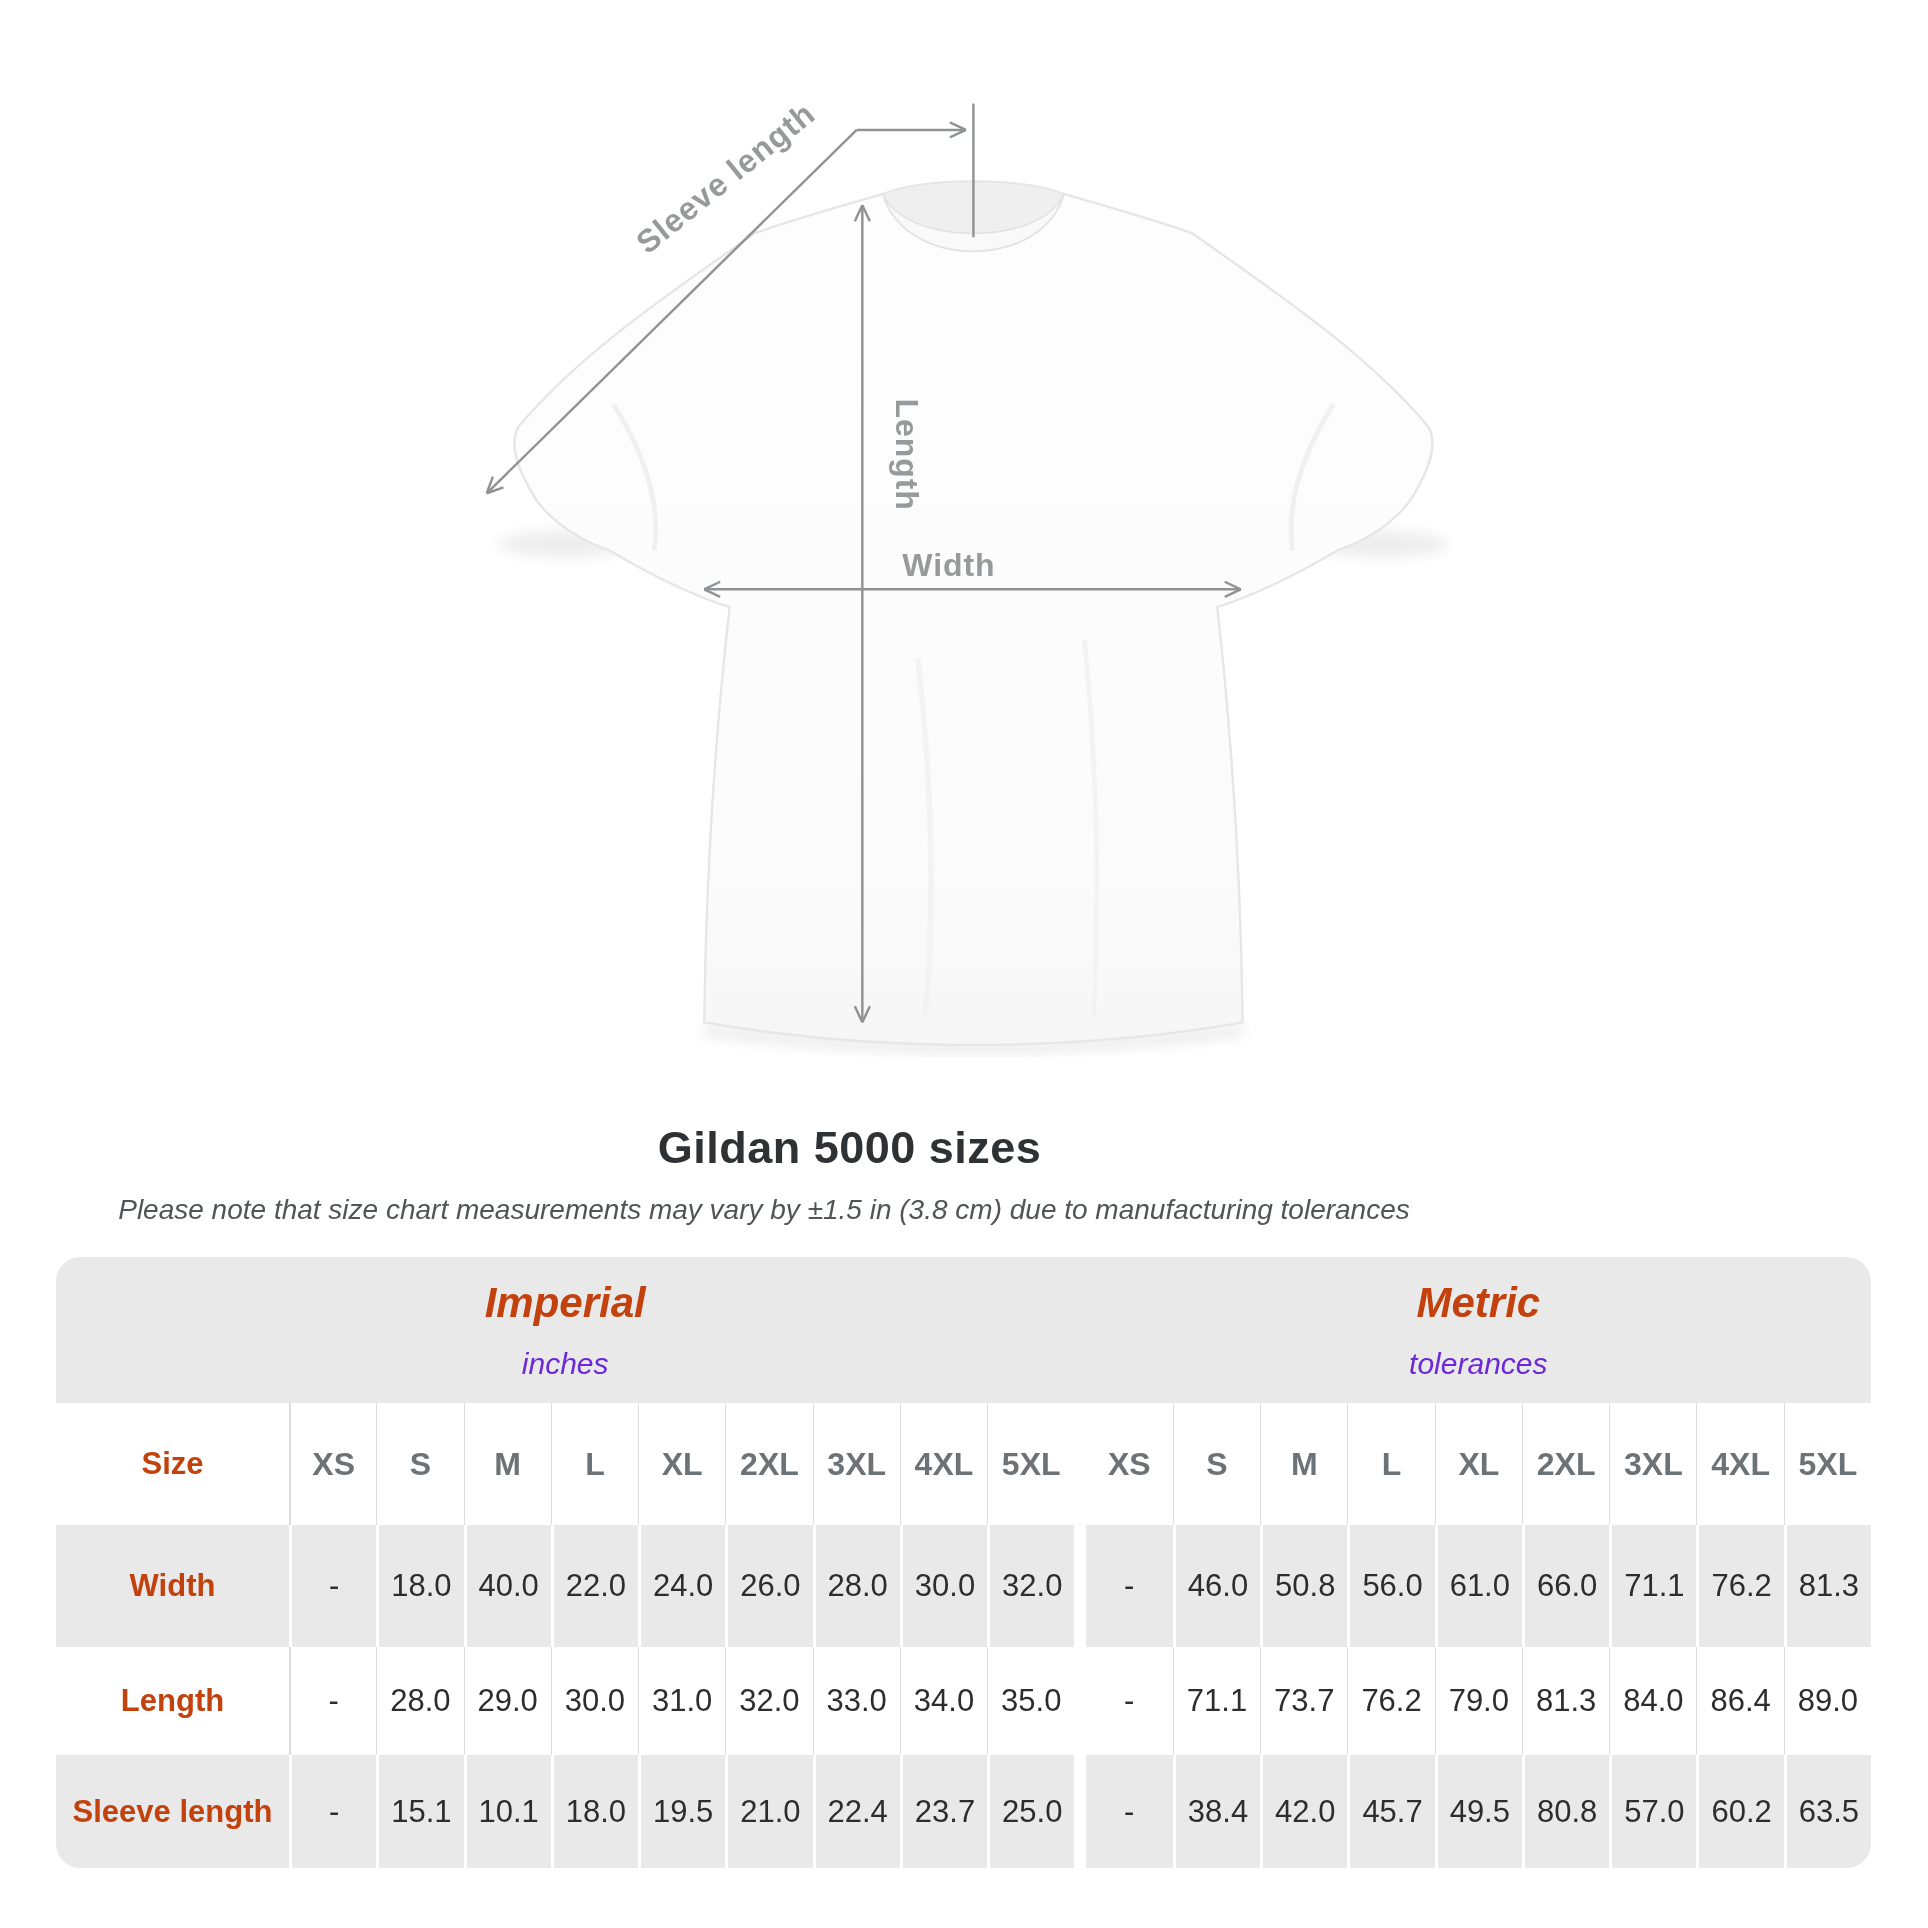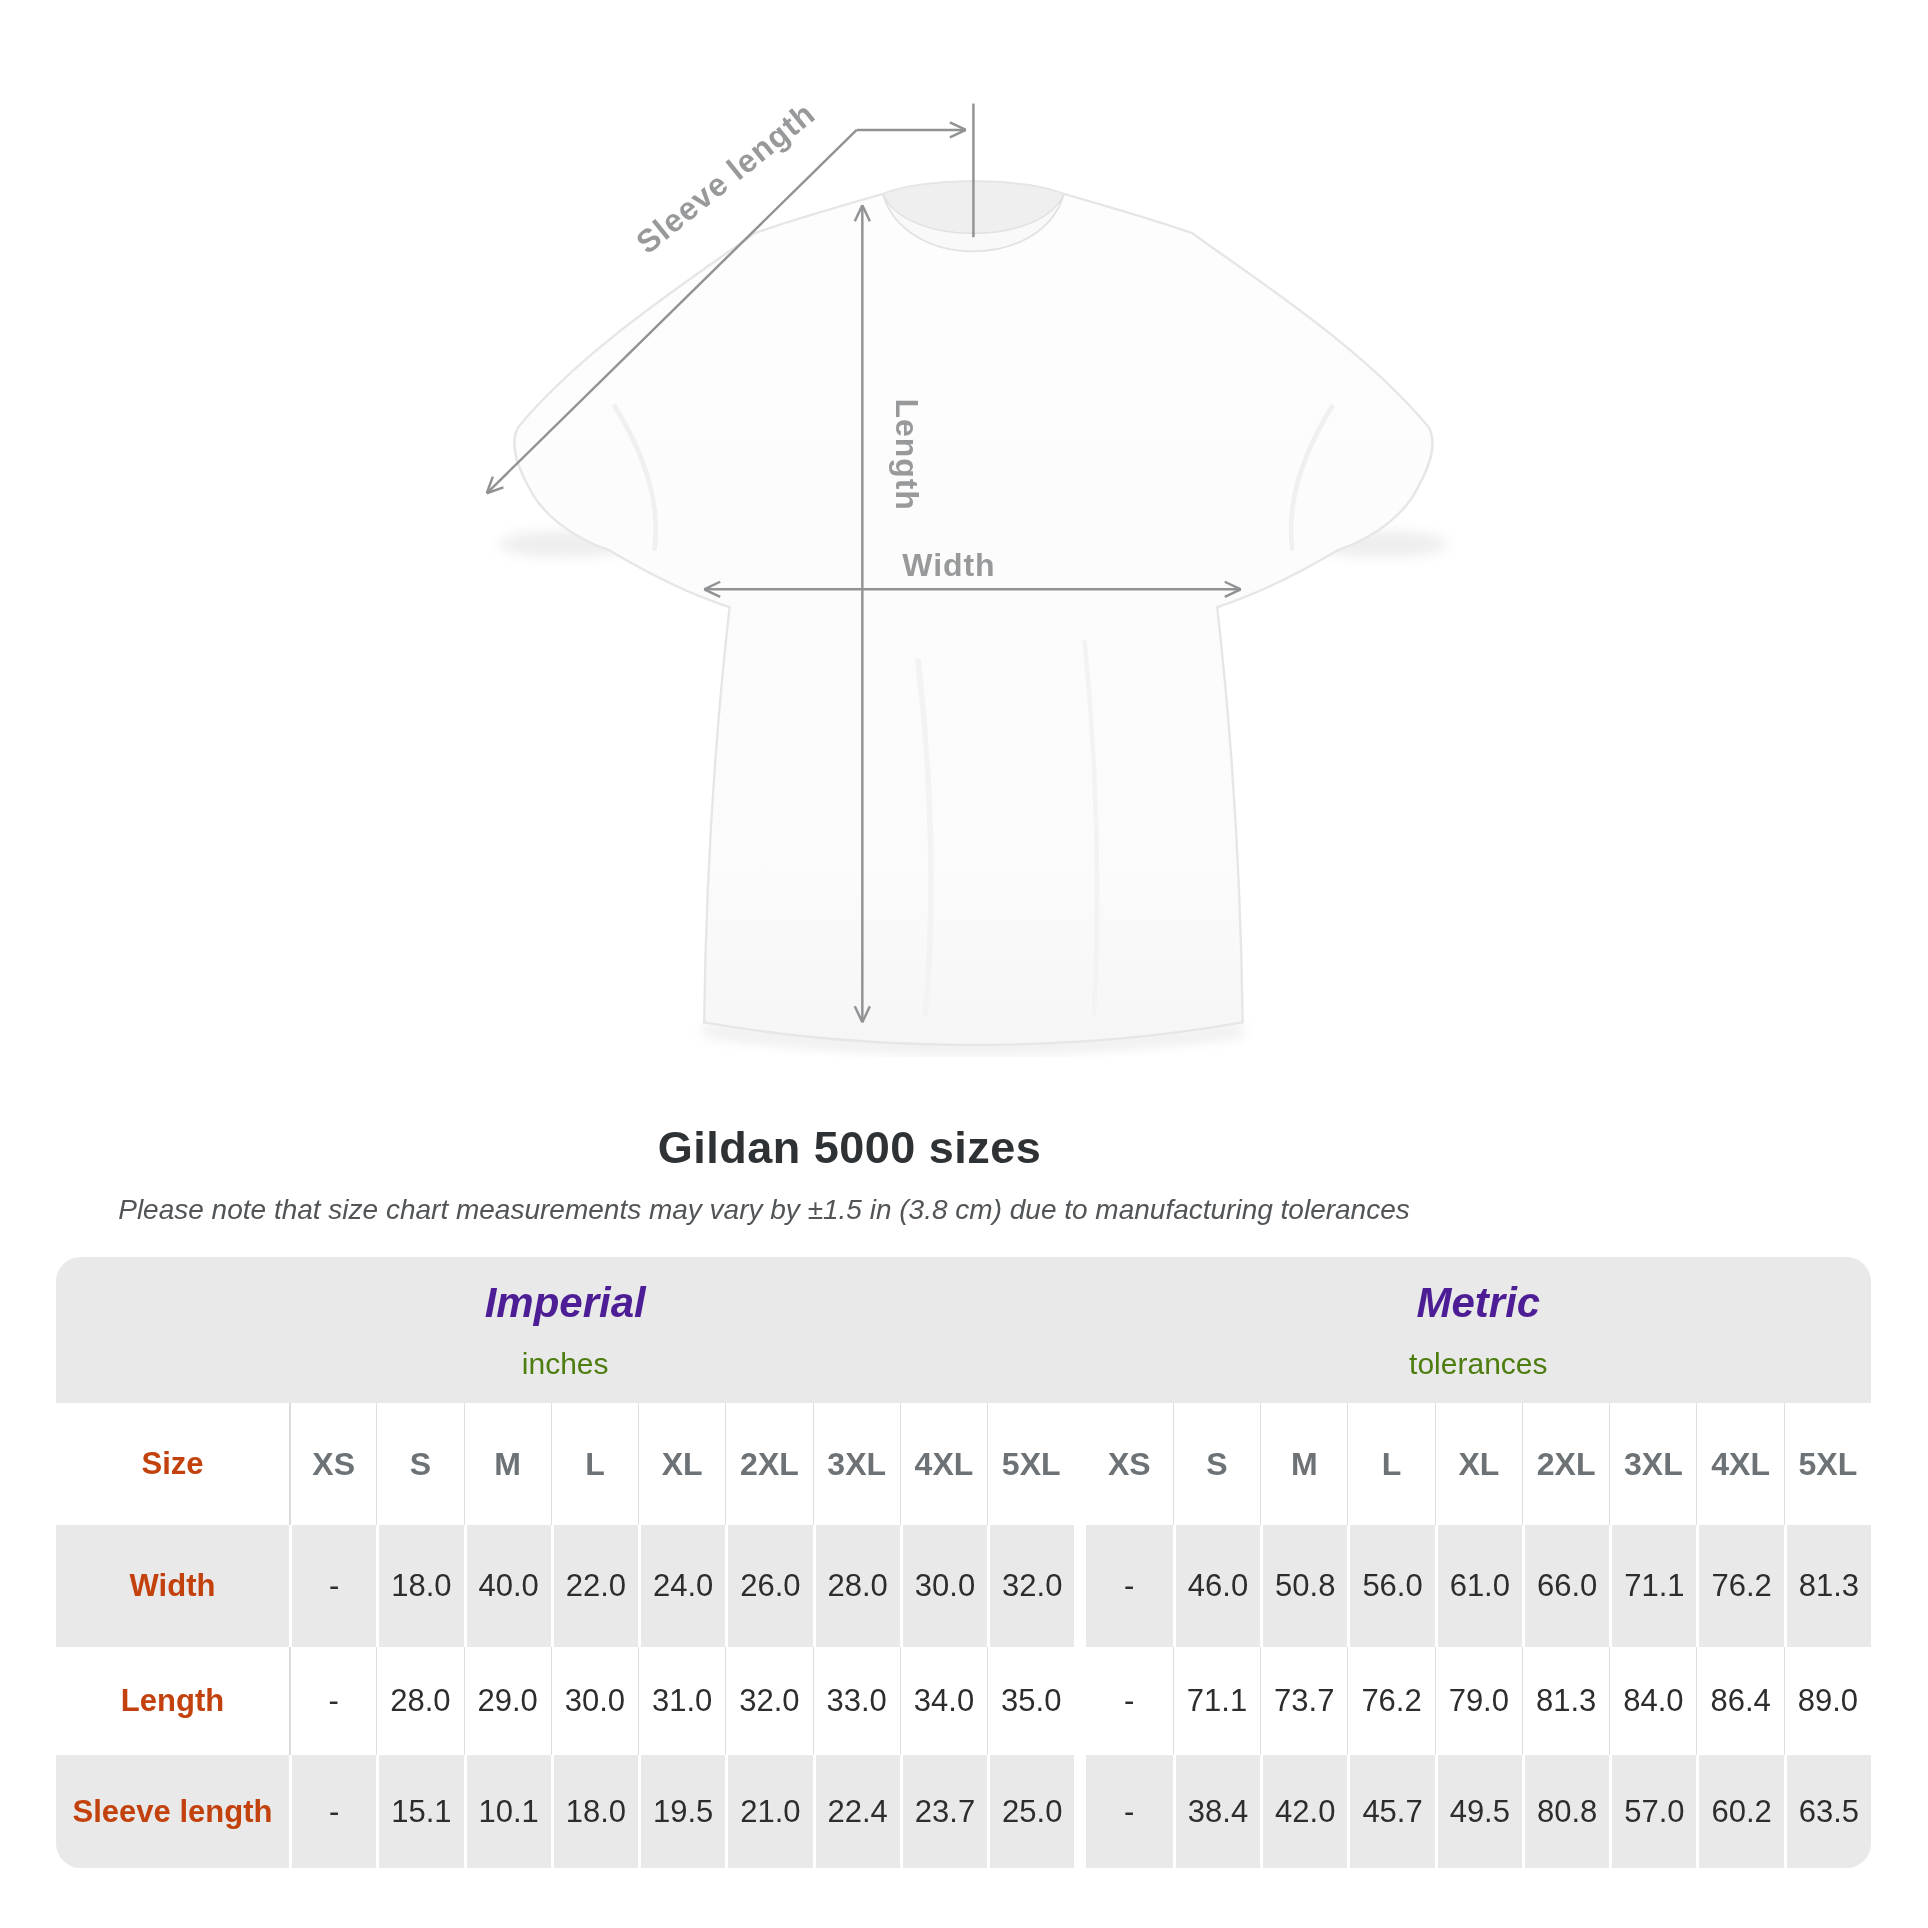--- a/index.html
+++ b/index.html
@@ -12,22 +12,22 @@
          font-size:45px;font-weight:bold;color:#2f3235;letter-spacing:0.5px;}
   .subtitle{position:absolute;left:0;top:1194px;width:1528px;text-align:center;
          font-size:28px;font-style:italic;color:#515558;}
   
   .tbl{position:absolute;left:56px;top:1257px;width:1815px;display:grid;
        grid-template-columns:233px repeat(9,1fr) 11.3px repeat(9,1fr);
        grid-template-rows:146px 122px 122px 108px 113px;}
   .c{display:flex;align-items:center;justify-content:center;box-sizing:border-box;}
   .band{background:#e9e9e9;display:flex;flex-direction:column;align-items:center;
         justify-content:center;gap:11.3px;}
-  .unit-name{font-size:42px;font-weight:bold;font-style:italic;color:#4c1d95;}
-  .unit-sub{font-size:30px;color:#4d7c0f;margin-top:8px;}
+  .unit-name{font-size:42px;font-weight:bold;font-style:italic;color:#c2410c;}
+  .unit-sub{font-size:30px;font-style:italic;color:#6d28d9;margin-top:8px;}
   .tl{border-top-left-radius:24.5px;} .tr{border-top-right-radius:24.5px;}
   .bl{border-bottom-left-radius:24.5px;} .br{border-bottom-right-radius:24.5px;}
   .gray{background:#e9e9e9;} .white{background:#ffffff;}
   .sw{border-left:0.9px solid #dedede;}      
   .swL{border-left:2.8px solid #dcdcdc;}     
   .sg{border-left:3.8px solid #ffffff;}      
   .hdr{font-size:32px;font-weight:bold;color:#6c7275;}
   .rowlab{font-size:31px;font-weight:bold;color:#c2410c;text-align:right;}
   .val{font-size:31px;color:#2d2d2d;}
   .gapc{background:transparent;}

